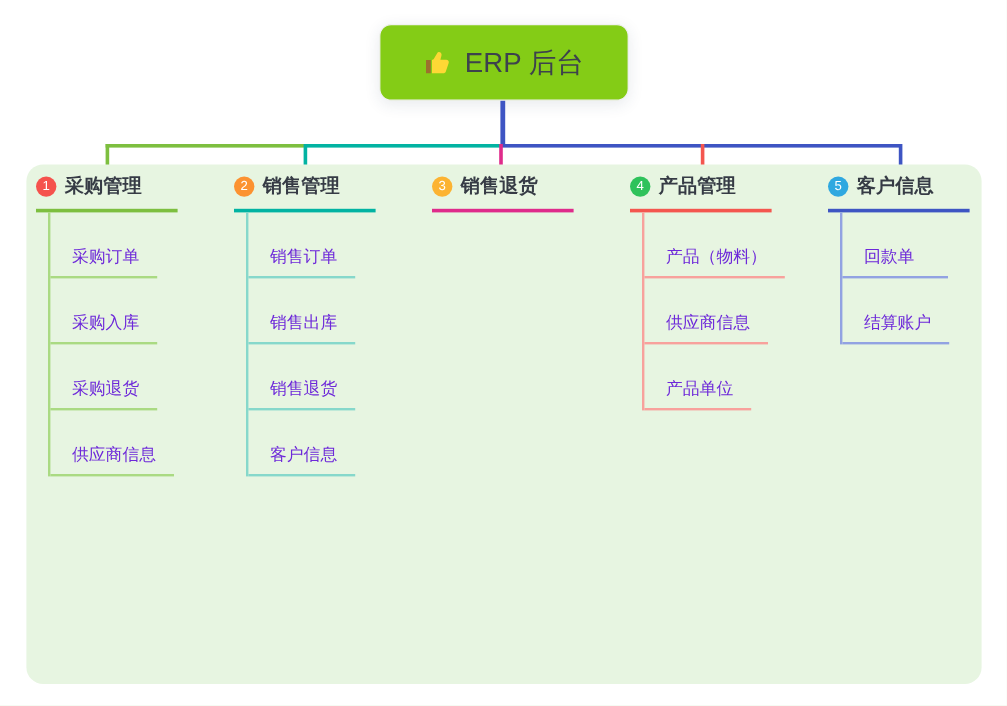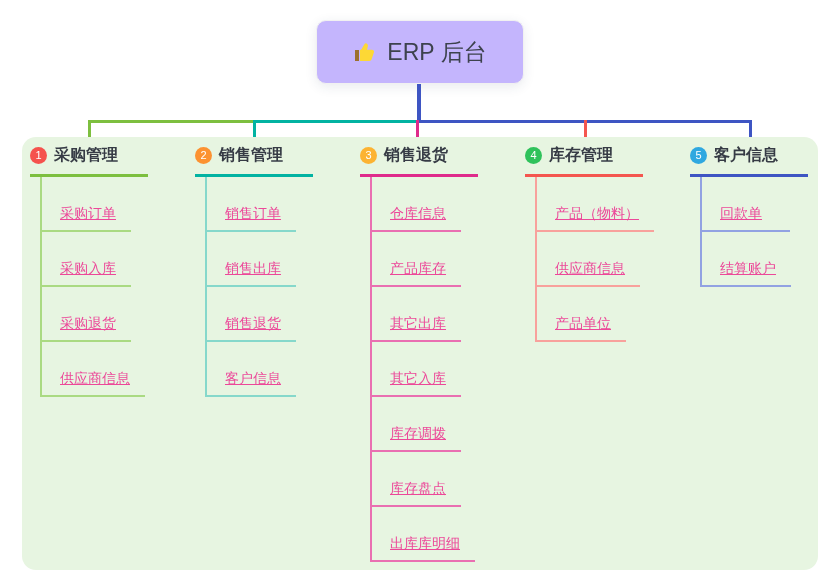--- a/index.html
+++ b/index.html
@@ -9,21 +9,21 @@
     width:839px; height:588px;
     background:#ffffff;
     font-family:"Liberation Sans","DejaVu Sans",sans-serif;
     color:#363b45;
     overflow:hidden;
   }
 
   
   .root-node {
     position:absolute; left:316px; top:20px; width:208px; height:64px;
-    background:#c4b5fd; border:1px solid #f1f1f1; border-radius:10px;
+    background:#84cc16; border:1px solid #f1f1f1; border-radius:10px;
     box-shadow:0 3px 12px rgba(40,60,90,.10);
     display:flex; align-items:center; justify-content:center; gap:10px;
     font-size:23px; color:#3d424d; cursor:default;
   }
   .root-node svg { width:24px; height:24px; display:block; }
 
   
   .line { position:absolute; }
   .root-stem   { left:417px; top:84px;  width:4px;  height:37px; background:#3e55c3; }
   .hline       { top:120px; height:3px; }
@@ -69,21 +69,21 @@
 
   .branch ul {
     list-style:none; margin-left:10px;
     border-left:2px solid var(--sub);
   }
   .branch li {
     width:fit-content; min-width:88px; height:55px;
     display:flex; align-items:flex-end;
     padding:0 15px 7px 18px;
     border-bottom:2px solid var(--sub);
-    font-size:14px; color:#ec4899; white-space:nowrap; cursor:default;text-decoration:underline;
+    font-size:14px; color:#6d28d9; white-space:nowrap; cursor:default;
   }
 </style>
 </head>
 <body>
 
 <div class="root-node">
   <svg viewBox="0 0 24 24" aria-hidden="true">
     <path fill="#9c6f2e" d="M2 10h4v11H2z"></path>
     <path fill="#fdd835" d="M7 21h9.2c1.2 0 2.1-.6 2.4-1.7l2.3-6.8A2.1 2.1 0 0 0 18.9 9.7H14l.9-3.5A2.3 2.3 0 0 0 12.7 3.3a1 1 0 0 0-1 .5L8.3 9.4 7 10z"></path>
   </svg>
@@ -126,35 +126,26 @@
     <li>销售退货</li>
     <li>客户信息</li>
   </ul>
 </div>
 
 <div class="branch b3">
   <div class="branch-header">
     <span class="badge">3</span>
     <span class="branch-label">销售退货</span>
   </div>
-  <ul>
-    <li>仓库信息</li>
-    <li>产品库存</li>
-    <li>其它出库</li>
-    <li>其它入库</li>
-    <li>库存调拨</li>
-    <li>库存盘点</li>
-    <li>出库库明细</li>
-  </ul>
 </div>
 
 <div class="branch b4">
   <div class="branch-header">
     <span class="badge">4</span>
-    <span class="branch-label">库存管理</span>
+    <span class="branch-label">产品管理</span>
   </div>
   <ul>
     <li>产品（物料）</li>
     <li>供应商信息</li>
     <li>产品单位</li>
   </ul>
 </div>
 
 <div class="branch b5">
   <div class="branch-header">

